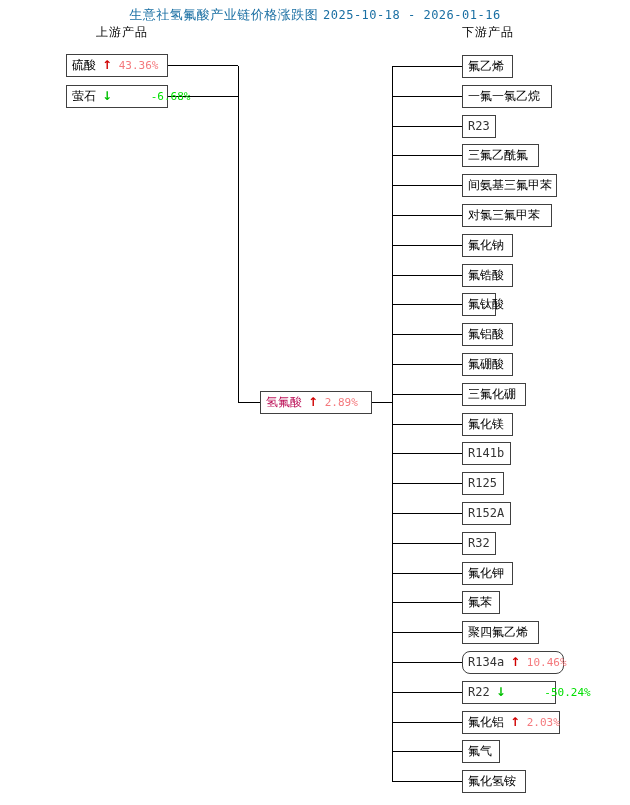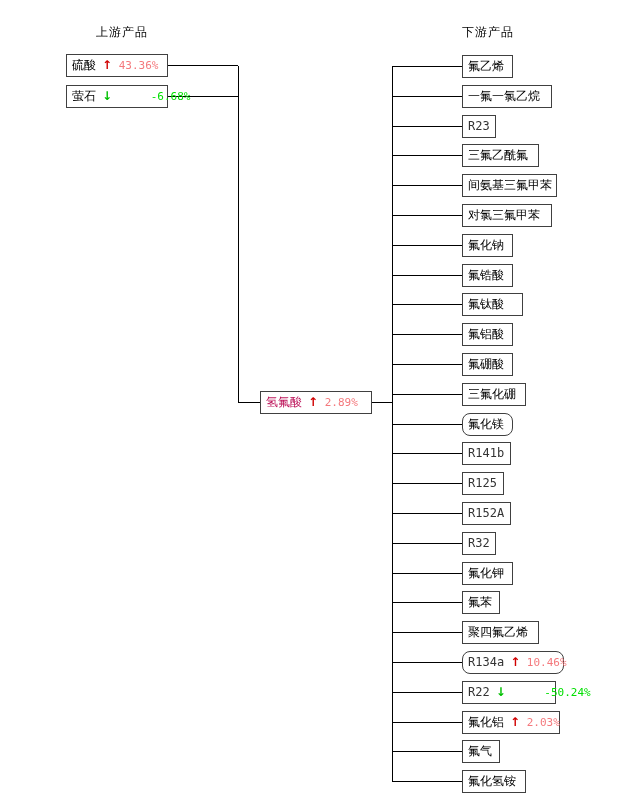--- a/index.html
+++ b/index.html
@@ -110,20 +110,24 @@
   
   .node.center .name.cn { color: #be185d; }
   .node.center .arrow   { color: #d00000; }
   .node.center .value   { color: #f4797d; }
 </style>
 </head>
 <body>
 
 <div id="canvas">
 
+  <div class="chart-title">
+    <span>生意社氢氟酸产业链价格涨跌图</span>
+    <span class="date-range">2025-10-18 - 2026-01-16</span>
+  </div>
 
   <div class="col-header" id="hdr-up">上游产品</div>
   <div class="col-header" id="hdr-down">下游产品</div>
 
   <svg id="lines">
       <line x1="168" y1="65.5" x2="238" y2="65.5"></line>
       <line x1="168" y1="96.5" x2="238" y2="96.5"></line>
       <line x1="238" y1="65.5" x2="238" y2="402.5"></line>
       <line x1="238" y1="402.5" x2="260" y2="402.5"></line>
       <line x1="392" y1="66.5" x2="462" y2="66.5"></line>
@@ -160,25 +164,25 @@
       <div class="node up-node up" style="left: 66px; top: 54px; width: 102px;"><span class="name cn">硫酸</span><span class="pct"><span class="arrow">↑</span><span class="value"> 43.36%</span></span></div>
       <div class="node up-node down" style="left: 66px; top: 85px; width: 102px;"><span class="name cn">萤石</span><span class="pct"><span class="arrow">↓</span><span class="value"> -6.68%</span></span></div>
       <div class="node dn " style="left: 462px; top: 55px; width: 51px;"><span class="name cn">氟乙烯</span></div>
       <div class="node dn " style="left: 462px; top: 85px; width: 90px;"><span class="name cn">一氟一氯乙烷</span></div>
       <div class="node dn " style="left: 462px; top: 115px; width: 34px;"><span class="name latin">R23</span></div>
       <div class="node dn " style="left: 462px; top: 144px; width: 77px;"><span class="name cn">三氟乙酰氟</span></div>
       <div class="node dn " style="left: 462px; top: 174px; width: 95px;"><span class="name cn">间氨基三氟甲苯</span></div>
       <div class="node dn " style="left: 462px; top: 204px; width: 90px;"><span class="name cn">对氯三氟甲苯</span></div>
       <div class="node dn " style="left: 462px; top: 234px; width: 51px;"><span class="name cn">氟化钠</span></div>
       <div class="node dn " style="left: 462px; top: 264px; width: 51px;"><span class="name cn">氟锆酸</span></div>
-      <div class="node dn " style="left: 462px; top: 293px; width: 61px;"><span class="name cn">氟钛酸</span></div>
+      <div class="node dn " style="left: 462px; top: 293px; width: 34px;"><span class="name cn">氟钛酸</span></div>
       <div class="node dn " style="left: 462px; top: 323px; width: 51px;"><span class="name cn">氟铝酸</span></div>
       <div class="node dn " style="left: 462px; top: 353px; width: 51px;"><span class="name cn">氟硼酸</span></div>
       <div class="node dn " style="left: 462px; top: 383px; width: 64px;"><span class="name cn">三氟化硼</span></div>
-      <div class="node dn " style="left: 462px; top: 413px; width: 51px; border-radius: 8px;"><span class="name cn">氟化镁</span></div>
+      <div class="node dn " style="left: 462px; top: 413px; width: 51px;"><span class="name cn">氟化镁</span></div>
       <div class="node dn " style="left: 462px; top: 442px; width: 49px;"><span class="name latin">R141b</span></div>
       <div class="node dn " style="left: 462px; top: 472px; width: 42px;"><span class="name latin">R125</span></div>
       <div class="node dn " style="left: 462px; top: 502px; width: 49px;"><span class="name latin">R152A</span></div>
       <div class="node dn " style="left: 462px; top: 532px; width: 34px;"><span class="name latin">R32</span></div>
       <div class="node dn " style="left: 462px; top: 562px; width: 51px;"><span class="name cn">氟化钾</span></div>
       <div class="node dn " style="left: 462px; top: 591px; width: 38px;"><span class="name cn">氟苯</span></div>
       <div class="node dn " style="left: 462px; top: 621px; width: 77px;"><span class="name cn">聚四氟乙烯</span></div>
       <div class="node dn up" style="left: 462px; top: 651px; width: 102px; border-radius: 8px;"><span class="name latin">R134a</span><span class="pct"><span class="arrow">↑</span><span class="value"> 10.46%</span></span></div>
       <div class="node dn down" style="left: 462px; top: 681px; width: 94px;"><span class="name latin">R22</span><span class="pct"><span class="arrow">↓</span><span class="value"> -50.24%</span></span></div>
       <div class="node dn up" style="left: 462px; top: 711px; width: 98px;"><span class="name cn">氟化铝</span><span class="pct"><span class="arrow">↑</span><span class="value"> 2.03%</span></span></div>

